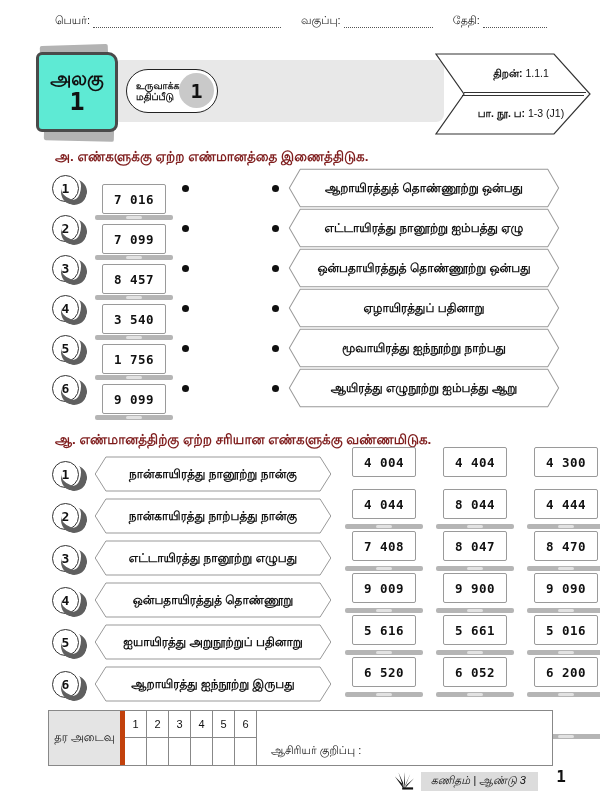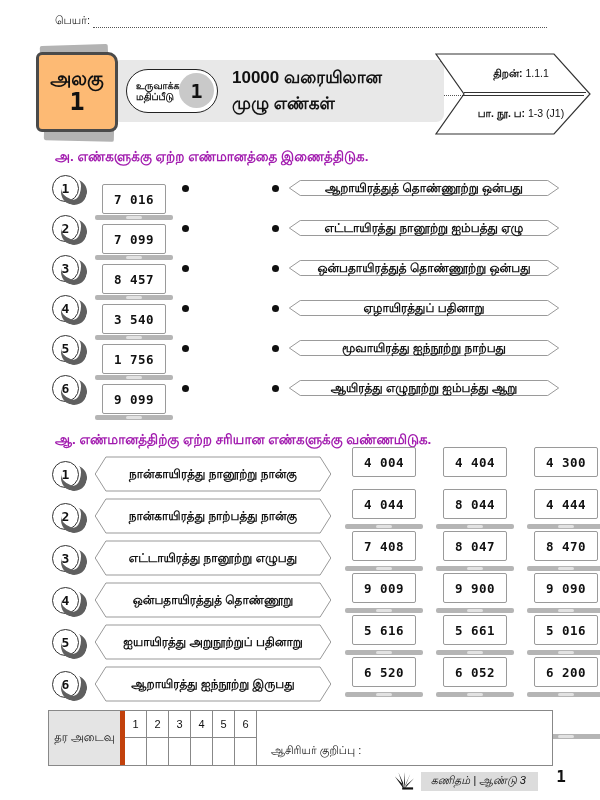--- a/index.html
+++ b/index.html
@@ -4,72 +4,72 @@
 <style>
   * { margin:0; padding:0; box-sizing:border-box; }
   html,body { background:#fff; }
   .page {
     position:relative; width:600px; height:800px; background:#ffffff;
     font-family:"Liberation Sans", sans-serif; color:#111; overflow:hidden;
   }
   .num-font { font-family:"DejaVu Sans Mono", monospace; font-weight:700; }
 
   
-  .top-fields { position:absolute; top:14px; left:55px; width:492px; display:flex; gap:20px; font-size:11px; color:#222;flex-direction:column; }
+  .top-fields { position:absolute; top:14px; left:55px; width:492px; display:flex; gap:20px; font-size:11px; color:#222; }
   .field { display:flex; align-items:flex-end; }
   .field .lbl { white-space:nowrap; padding-right:3px; }
   .field .dots { border-bottom:1.5px dotted #555; height:12px; }
   .f-name { flex:2.4; } .f-name .dots{ flex:1; }
   .f-class { flex:1.4; } .f-class .dots{ flex:1; }
   .f-date { flex:1; } .f-date .dots{ flex:1; }
 
   
   .band { position:absolute; left:112px; top:60px; width:332px; height:62px; background:#e8e8e8; border-radius:8px; }
   .scroll { position:absolute; left:36px; top:52px; width:82px; height:80px; z-index:3; }
   .scroll .tab-top { position:absolute; left:4px; top:-7px; width:68px; height:17px; background:#b3b3b3; transform:rotate(-2deg); border-radius:2px; }
   .scroll .tab-bottom { position:absolute; left:8px; bottom:-9px; width:70px; height:17px; background:#b3b3b3; transform:rotate(1.5deg); border-radius:2px; }
-  .scroll .paper { position:absolute; inset:0; background:#fdba74; border:3px solid #4a4a4a; border-radius:6px 10px 8px 6px;
+  .scroll .paper { position:absolute; inset:0; background:#5eead4; border:3px solid #4a4a4a; border-radius:6px 10px 8px 6px;
     display:flex; flex-direction:column; align-items:center; justify-content:center; line-height:1.05; }
   .scroll .u-lbl { font-size:19px; font-weight:bold; }
   .scroll .u-num { font-size:25px; font-weight:bold; }
 
   .pill { position:absolute; left:126px; top:69px; width:92px; height:44px; background:#fff; border:1.7px solid #222;
     border-radius:22px; z-index:2; display:flex; align-items:center; padding-left:9px; }
   .pill .ptxt { font-size:9.5px; font-weight:bold; line-height:1.2; }
   .pill .pnum { position:absolute; right:3px; top:3px; width:35px; height:35px; border-radius:50%; background:#c9c9c9;
     display:flex; align-items:center; justify-content:center; font-size:20px; }
 
   .main-title { position:absolute; left:232px; top:65px; z-index:2; font-weight:bold; font-size:17px; line-height:1.55; white-space:nowrap; }
 
   .chevron { position:absolute; left:434px; top:49px; width:158px; height:90px; z-index:1; }
   .chevron svg { position:absolute; inset:0; width:100%; height:100%; }
   .chev-top, .chev-bottom { position:absolute; left:36px; width:102px; text-align:center; font-size:10.5px; white-space:nowrap; }
   .chev-top { top:18px; } .chev-bottom { bottom:18px; }
   .chev-lbl { font-weight:bold; }
 
   
-  .sec-head { position:absolute; left:55px; font-size:13.5px; font-weight:bold; color:#a21caf; }
+  .sec-head { position:absolute; left:55px; font-size:13.5px; font-weight:bold; color:#7f1d1d; }
   .head-a { top:149px; } .head-b { top:432px; }
 
   
   .bubble { position:relative; width:27px; height:27px; border:1.7px solid #333; border-radius:50%; background:#fff;
     display:flex; align-items:center; justify-content:center; font-size:13px; flex:0 0 auto; z-index:1; }
   .bubble .tail { position:absolute; width:26px; height:26px; right:-9px; top:3px; border:0;
     border-right:7px solid #5f5f5f; border-bottom:5px solid #5f5f5f; border-radius:50%; transform:rotate(18deg); z-index:-1; }
 
   .laptop { display:flex; flex-direction:column; align-items:center; flex:0 0 auto;margin-top:28px; }
   .laptop .screen { width:64px; height:30px; border:1.6px solid #9a9a9a; border-radius:2px; background:#fff;
     display:flex; align-items:center; justify-content:center; font-size:12.5px; letter-spacing:0.5px; }
   .laptop .base { width:78px; height:5px; background:#b5b5b5; border-radius:2px; margin-top:1px; position:relative; }
   .laptop .base::after { content:""; position:absolute; left:50%; top:1px; transform:translateX(-50%);
     width:16px; height:3px; background:#e2e2e2; border-radius:2px; }
 
   .dot { width:7px; height:7px; background:#111; border-radius:50%; flex:0 0 auto; }
 
-  .hex { position:relative; height:16px; display:flex; align-items:center; justify-content:center; padding:0 18px; flex:0 0 auto; }
+  .hex { position:relative; height:40px; display:flex; align-items:center; justify-content:center; padding:0 18px; flex:0 0 auto; }
   .hex svg { position:absolute; inset:0; width:100%; height:100%; }
   .hex polygon { fill:#fff; stroke:#999; stroke-width:1; vector-effect:non-scaling-stroke; }
   .hex .txt { position:relative; font-size:12px; font-weight:bold; white-space:nowrap; }
 
   
   .rows-a { position:absolute; left:40px; top:168px; width:520px; }
   .rows-a .row { height:40px; display:flex; align-items:center; }
   .rows-a .bubble { margin-left:12px; }
   .rows-a .laptop { margin-left:16px; }
   .rows-a .dot-l { margin-left:9px; }
@@ -130,24 +130,20 @@
       <span class="u-lbl">அலகு</span>
       <span class="u-num num-font">1</span>
     </div>
   </div>
 
   <div class="pill">
     <span class="ptxt">உருவாக்க மதிப்பீடு</span>
     <span class="pnum num-font">1</span>
   </div>
 
-  <div class="main-title">
-    <div>10000 வரையிலான</div>
-    <div>முழு எண்கள்</div>
-  </div>
 
   <div class="chevron">
     <svg viewBox="0 0 158 90" preserveAspectRatio="none">
       <polygon points="2,5 120,5 156,45 120,85 2,85 30,45" fill="#ffffff" stroke="#333" stroke-width="1.2"></polygon>
       <line x1="30" y1="43.5" x2="152" y2="43.5" stroke="#333" stroke-width="1"></line>
       <line x1="28" y1="46.5" x2="150" y2="46.5" stroke="#333" stroke-width="1"></line>
     </svg>
     <div class="chev-top">
       <span class="chev-lbl">திறன்:</span>
       <span>1.1.1</span>

